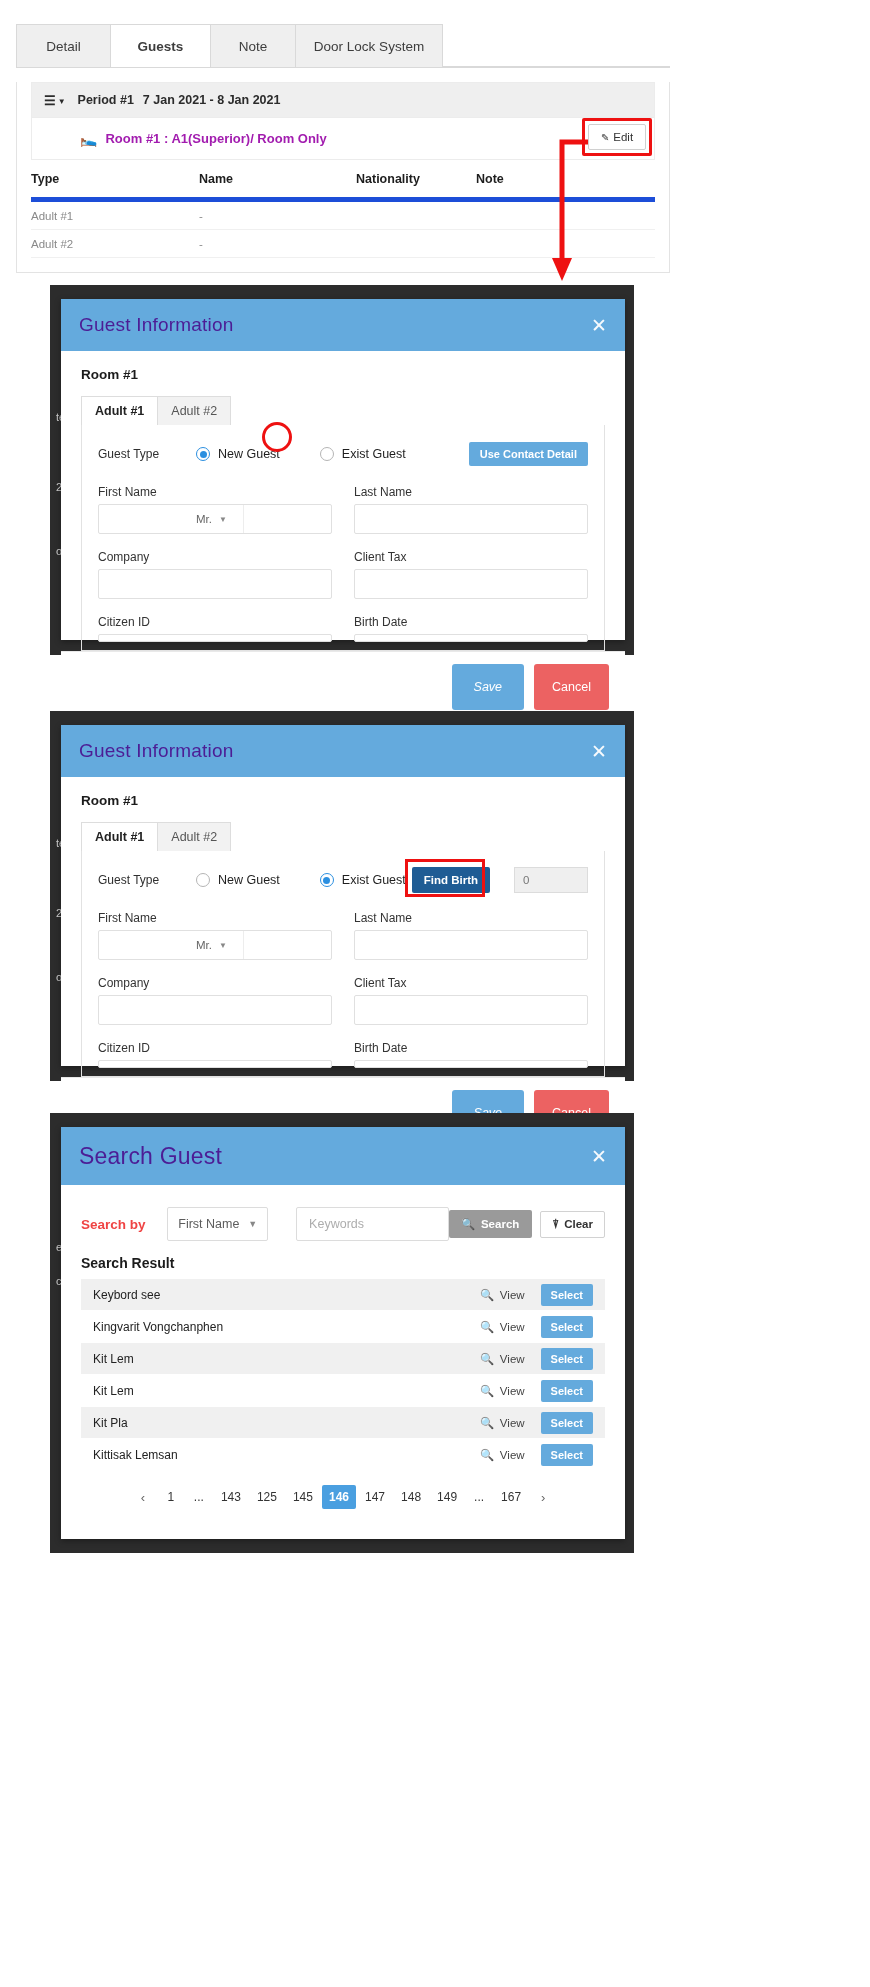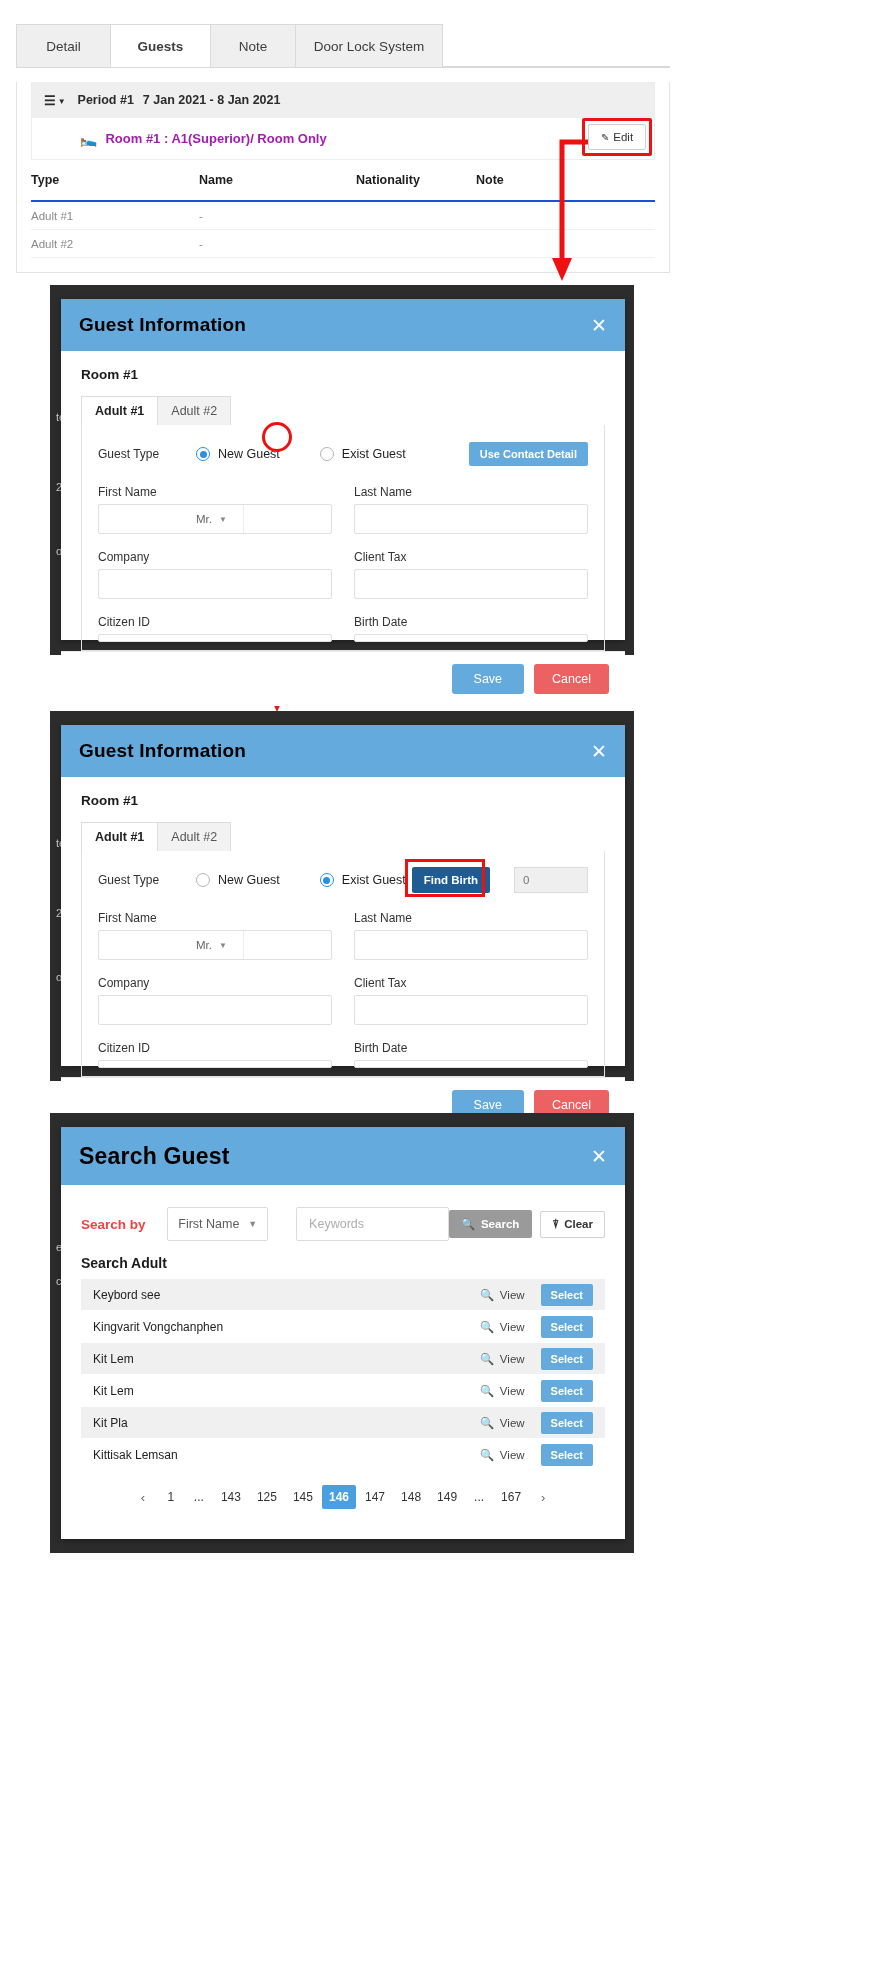--- a/index.html
+++ b/index.html
@@ -59,36 +59,36 @@
     display:flex; align-items:center; justify-content:center; gap:4px;
     font-size:11.5px; color:#333; border-radius:2px;
   }
   .edit-hl {
     position:absolute; right: 2px; top: 0px; width: 70px; height: 38px;
     border: 3px solid #ee1111; border-radius:2px; pointer-events:none;
   }
   .ghead {
     margin: 0 14px; height:42px; display:flex; align-items:center;
     font-size:12.5px; font-weight:bold; color:#1e1e1e;
-    border-bottom:2px solid #1d4ed8;
+    border-bottom:5px solid #1d4ed8;
   }
   .grow {
     margin:0 14px; height:28px; display:flex; align-items:center;
     font-size:11.5px; color:#8a8a8a; border-bottom:1px solid #f0f0f0;
   }
   .c-type { width: 168px; }
   .c-name { width: 157px; }
   .c-nat  { width: 120px; }
   .c-note { width: 90px; }
 
   
   .modalwrap { position:absolute; background:#2c2c2c; }
   .modal { position:absolute; background:#fff; box-shadow: 0 2px 6px rgba(0,0,0,.35); }
   .mhead { background:#64aadd; height: 52px; display:flex; align-items:center; padding: 0 18px; }
-  .mtitle { color:#000000; font-size:19px; font-weight:700; letter-spacing:.2px;}
+  .mtitle { color:#4c1d95; font-size:19px; font-weight:400; letter-spacing:.2px;}
   .mclose { margin-left:auto; color:#fff; font-size:19px; line-height:1; opacity:.95;}
   .mbody { padding: 16px 20px 0 20px; }
   .roomlabel { font-size:13.5px; font-weight:bold; color:#1b1b1b; margin-bottom: 14px; }
 
   .subtabs { display:flex; }
   .stab {
     border:1px solid #ddd; border-bottom:none;
     font-size:12.5px; padding: 7px 13px; background:#f2f2f2; color:#555;
     margin-right:-1px;
   }
@@ -121,21 +121,21 @@
   .fgrid { display:flex; gap: 22px; margin-top: 8px; }
   .fcol { flex:1; }
   .fl { font-size:12px; color:#333; margin: 8px 0 5px 0; display:block; }
   .fi { width:100%; height: 30px; border:1px solid #e0e0e0; background:#fff; border-radius:2px; }
   .fi.pref { display:flex; align-items:center;justify-content:center; }
   .pref-sel { width: 58px; height: 100%; display:flex; align-items:center; gap:7px;
               border-right:1px solid #ededed; padding-left:10px; font-size:11.5px; color:#666;}
   .pref-caret { font-size:8px; color:#888;}
 
   .mfoot { border-top:1px solid #e9e9e9; padding: 12px 16px; display:flex; justify-content:flex-end; gap:10px; background:#fff;}
-  .btn-save { background:#64aadd; color:#fff; border:none; font-size:12.5px; padding: 8px 22px; border-radius:3px;}
+  .btn-save { background:#64aadd; color:#fff; border:none; font-size:12.5px; padding: 16px 22px; border-radius:3px;font-style:italic;}
   .btn-cancel { background:#ec6262; color:#fff; border:none; font-size:12.5px; padding: 8px 18px; border-radius:3px;}
 
   
   .behind { position:absolute; font-size:11px; color:#cfcfcf; }
 
   
   .sg-row { display:flex; align-items:center; padding: 6px 0 14px 0;}
   .sg-label { font-size:13.5px; font-weight:bold; color:#ef4444; width: 105px;}
   .sg-select {
     width: 118px; height: 34px; border:1px solid #dcdcdc; background:#fff; border-radius:2px;
@@ -423,21 +423,21 @@
           <button class="btn-search">
             <span>🔍</span>
             <span>Search</span>
           </button>
           <button class="btn-clear">
             <span>⍒</span>
             <span>Clear</span>
           </button>
         </div>
 
-        <div class="sr-title">Search Adult</div>
+        <div class="sr-title">Search Result</div>
 
         <div>
           <div class="sr-row odd">
             <span class="sr-name">Keybord see</span>
             <span class="sr-view">
                 <span>🔍</span>
                 <span>View</span>
               </span>
             <button class="btn-select">Select</button>
           </div>

